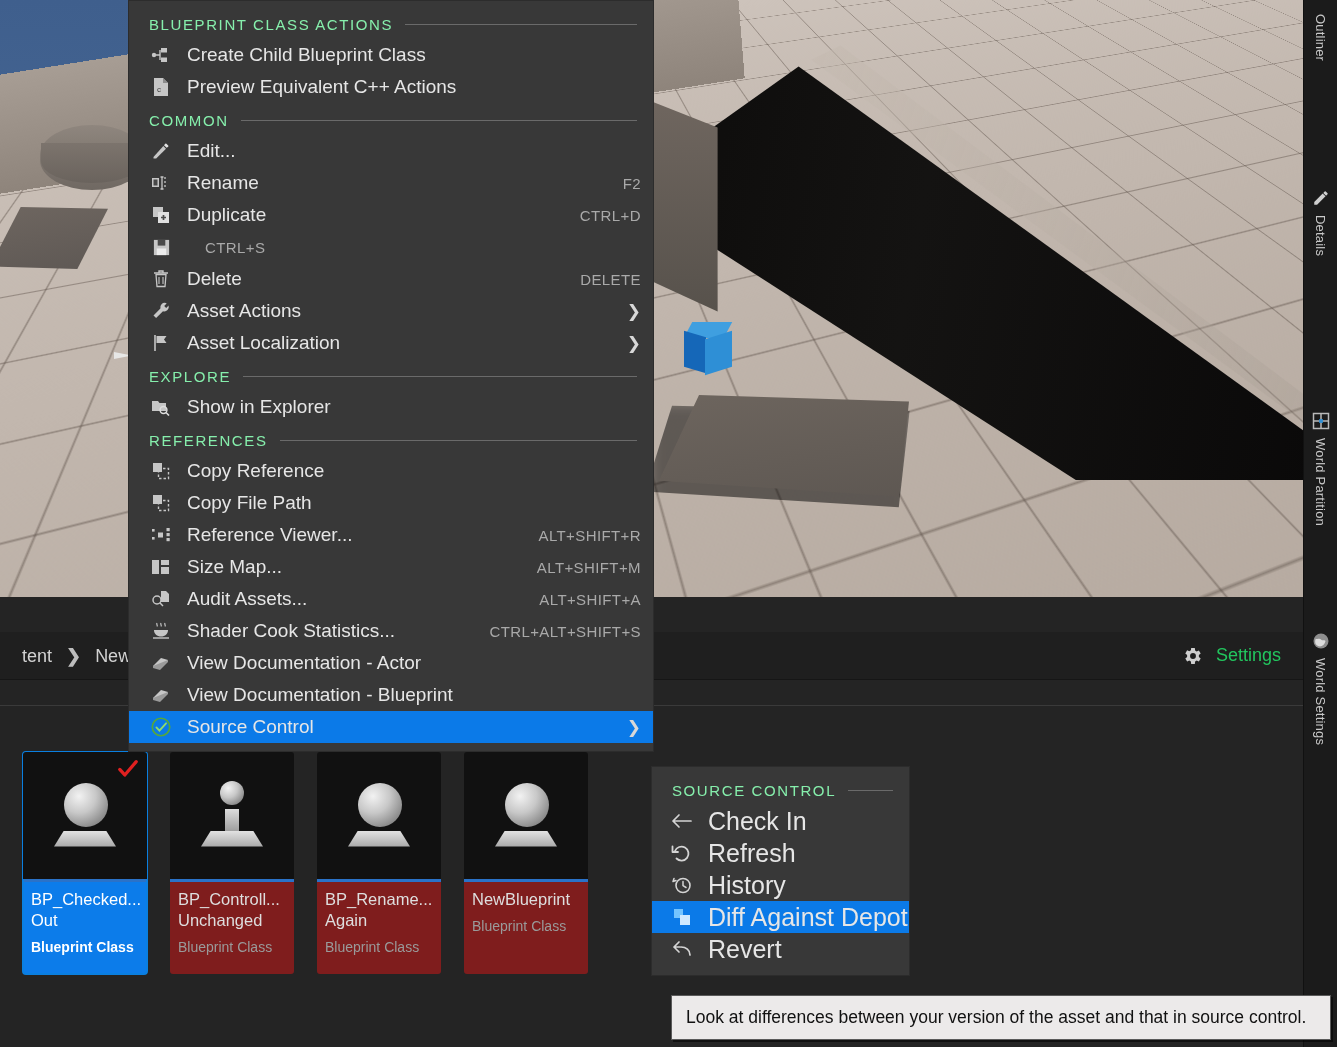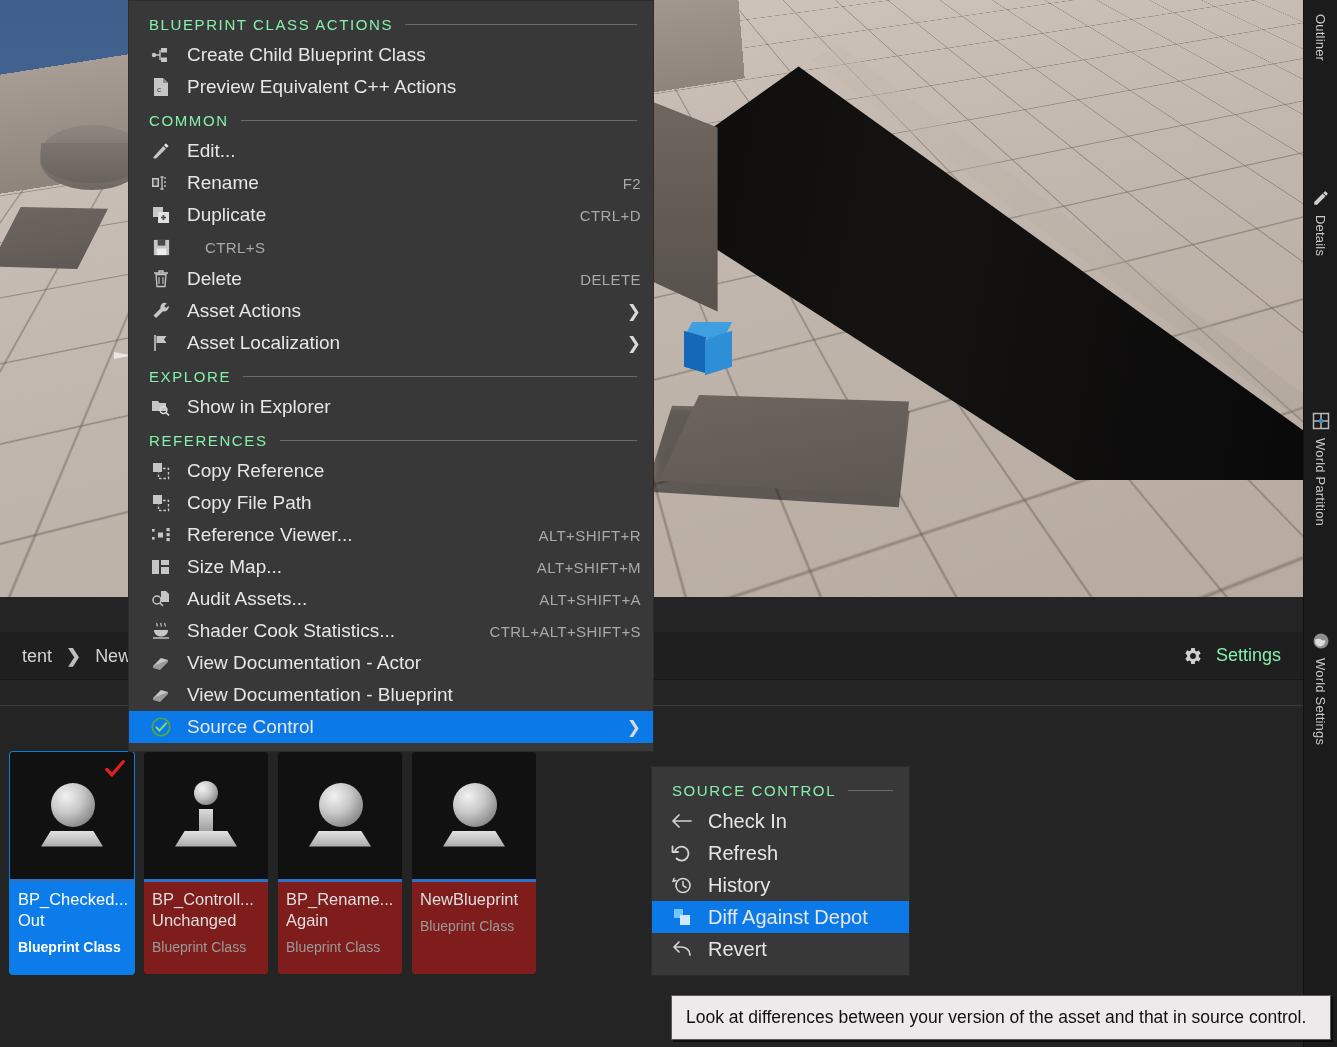--- a/index.html
+++ b/index.html
@@ -122,30 +122,30 @@
     background: #242424;
   }
   .cb-toolbar {
     position: absolute; left: 0; top: 35px; width: 100%; height: 48px;
     background: #1f1f1f; border-bottom: 1px solid #161616;
     display: flex; align-items: center; justify-content: space-between;
     padding: 0 22px;
   }
   .breadcrumb { display: flex; align-items: flex-end; gap: 14px; color: #d2d2d2; font-size: 18px; }
   .crumb-sep { color: #bdbdbd; font-size: 18px; font-weight: bold; }
-  .settings-btn { display: flex; align-items: center; gap: 12px; color: #86efac; font-size: 18px; cursor: pointer; }
+  .settings-btn { display: flex; align-items: center; gap: 12px; color: #22c55e; font-size: 18px; cursor: pointer; }
   .gear { width: 22px; height: 22px; }
   .cb-divider {
     position: absolute; left: 0; top: 108px; width: 100%; height: 1px; background: #3a3a3a;
   }
 
   
   .tiles { position: absolute; left: 10px; top: 155px; display: flex; gap: 10px; }
   .tile { width: 124px; height: 222px; display: flex; flex-direction: column;
-          border-radius: 3px; overflow: hidden; cursor: pointer; }
+          border-radius: 3px; overflow: hidden; cursor: pointer; margin-left: 13px; }
   .tile .thumb {
     flex: 1; background: #111111; position: relative;
     display: flex; align-items: center; justify-content: center;
   }
   .tile.selected { outline: 2px solid #0a7fe0; outline-offset: -1px; }
   .tile .accent { height: 3px; background: #2a72c8; }
   .tile .label {
     background: #7f1d1d; padding: 7px 8px 10px 8px; height: 92px;
   }
   .tile.selected .label { background: #0c7cea; }
@@ -192,21 +192,21 @@
   .mi .mi-label { flex: 1; white-space: nowrap; }
   .mi .mi-short { color: #a9a9a9; font-size: 15px; letter-spacing: .4px; margin-left: 18px; }
   .mi .chev { width: 16px; margin-left: 14px; color: #d8d8d8; font-size: 17px; text-align: right; }
 
   
   .submenu {
     position: absolute; left: 651px; top: 766px; width: 259px;
     background: #383838; border: 1px solid #2c2c2c;
     padding: 6px 0 10px 0; z-index: 45;
   }
-  .submenu .mi { font-size: 20px; padding-left: 18px; }
+  .submenu .mi { font-size: 25px; padding-left: 18px; }
 
   
   .tooltip {
     position: absolute; left: 671px; top: 1054px; width: 660px;
     background: #eceaea; border: 1px solid #5a5a5a;
     box-shadow: 2px 2px 0 rgba(0,0,0,.55);
     padding: 11px 14px; color: #111; font-size: 17.5px;
     z-index: 60; white-space: nowrap;
     top: 1053px;
   }

